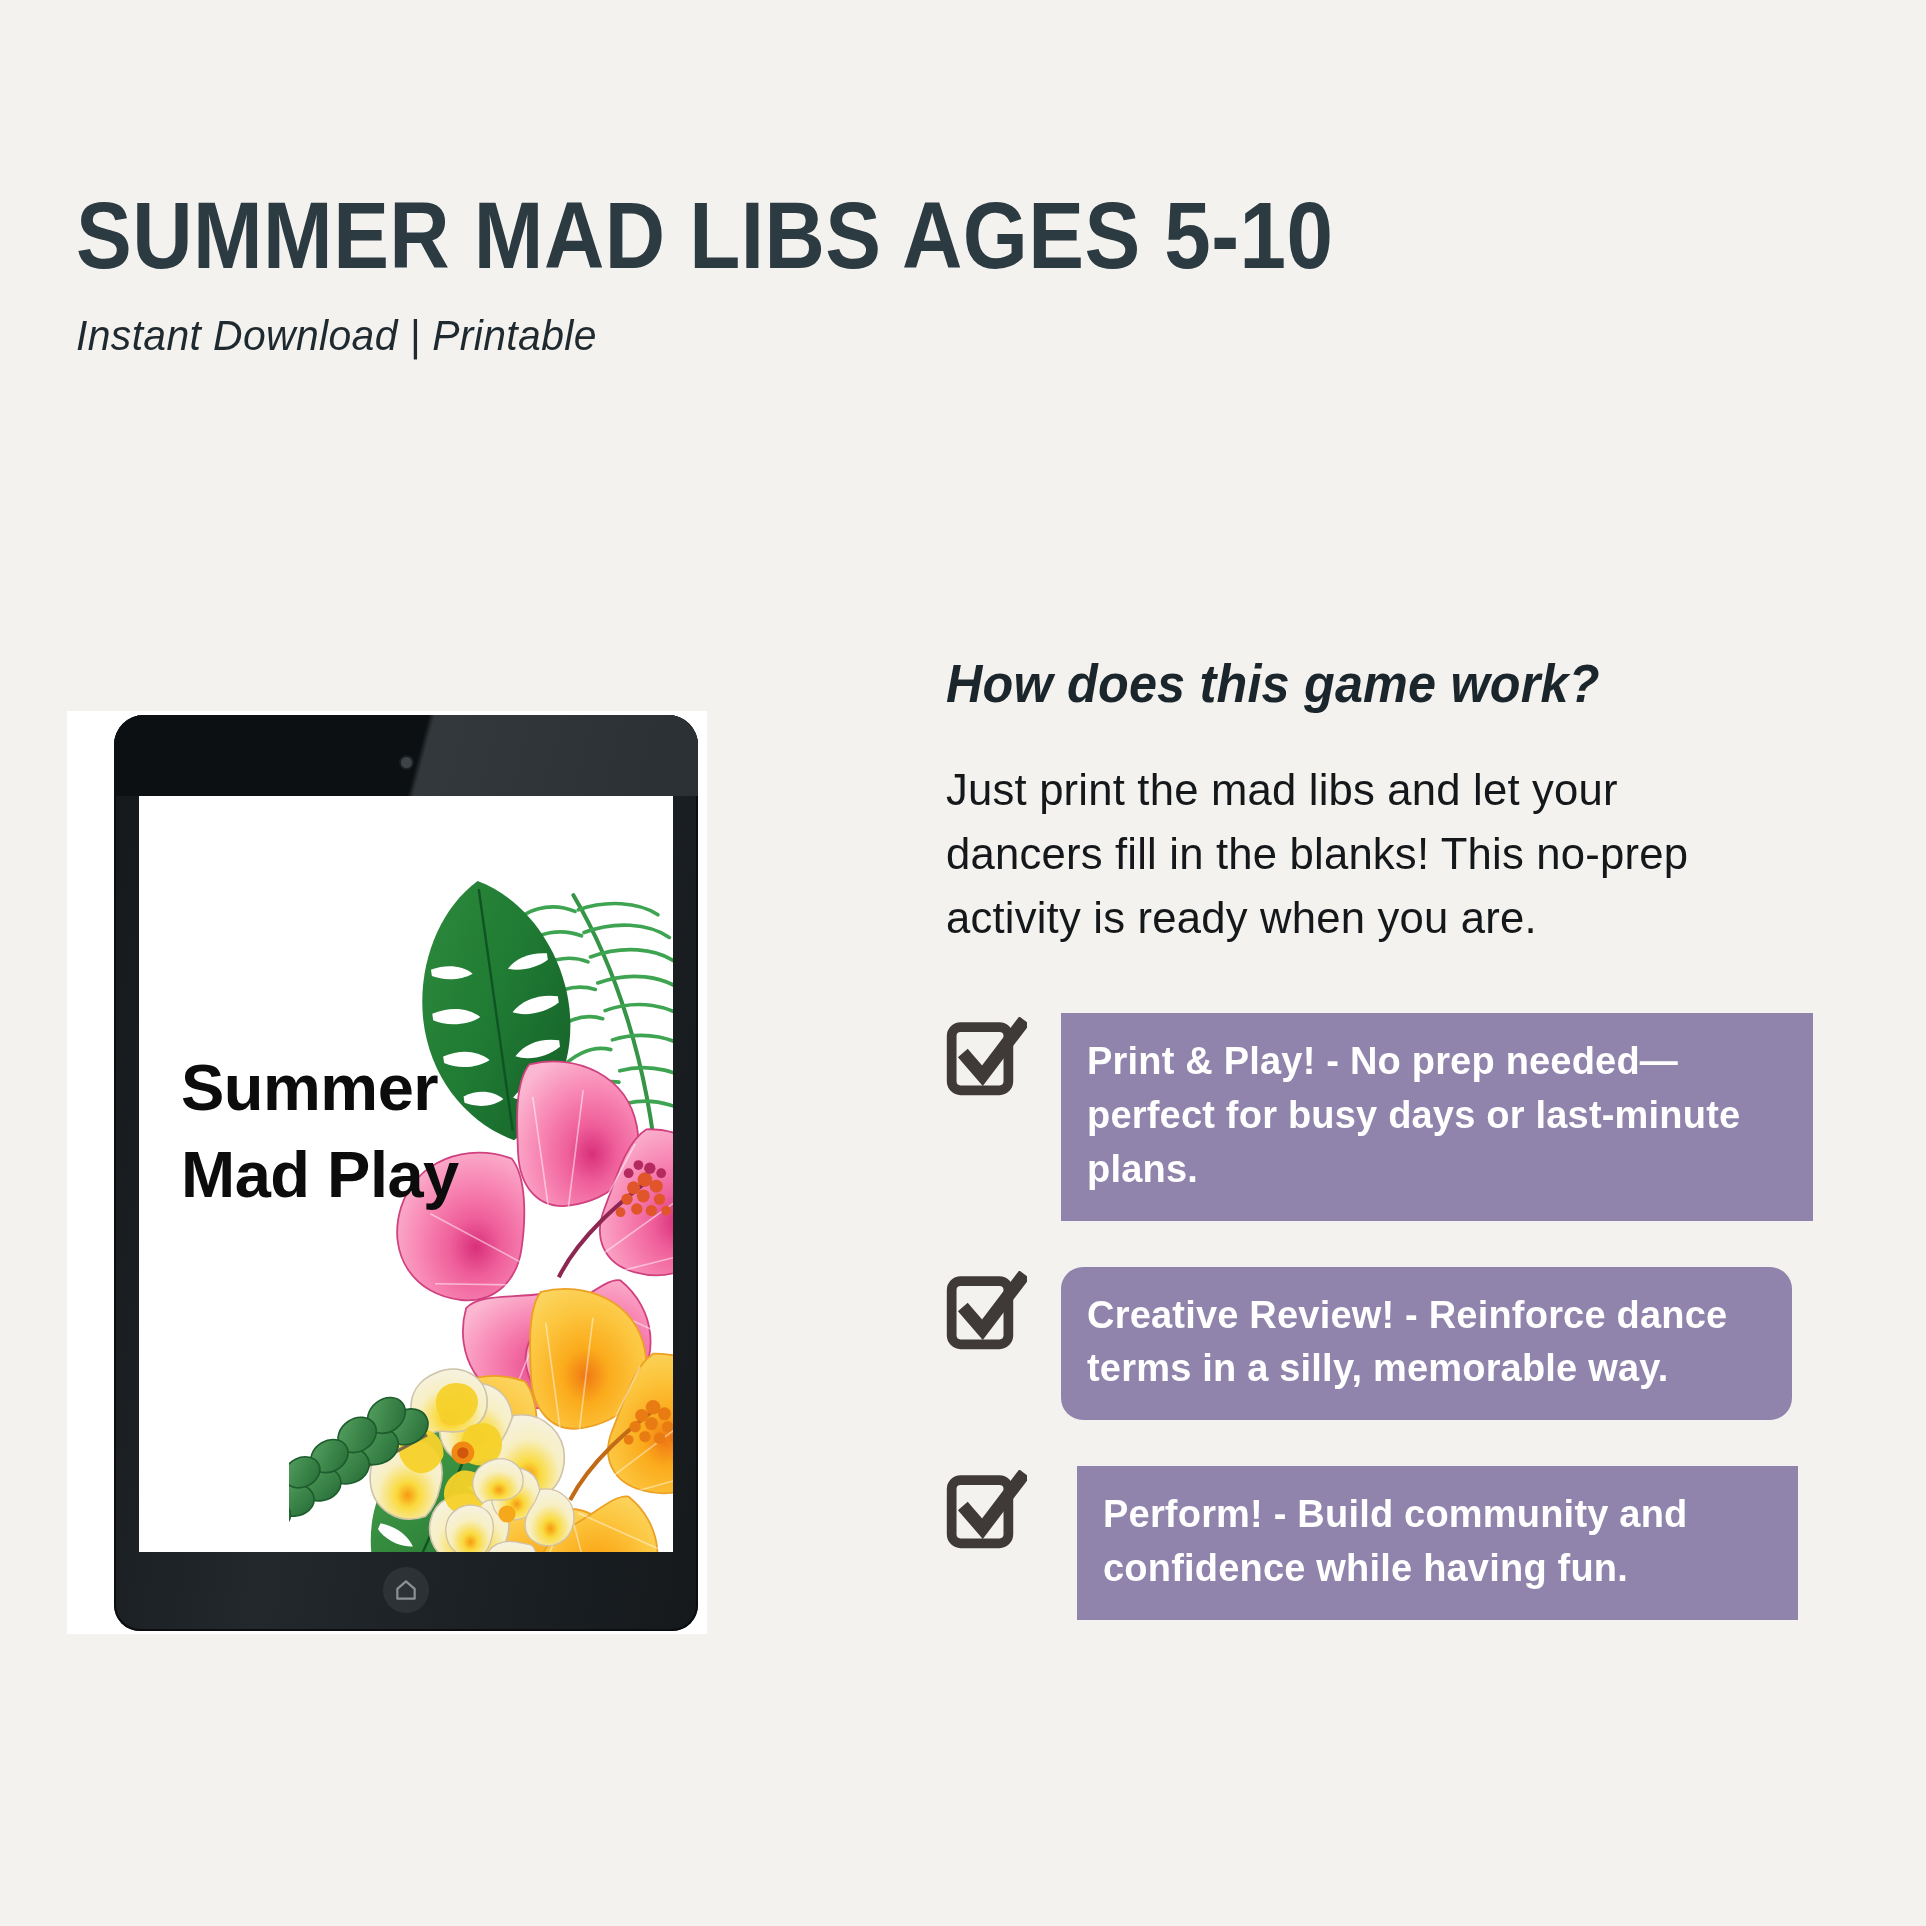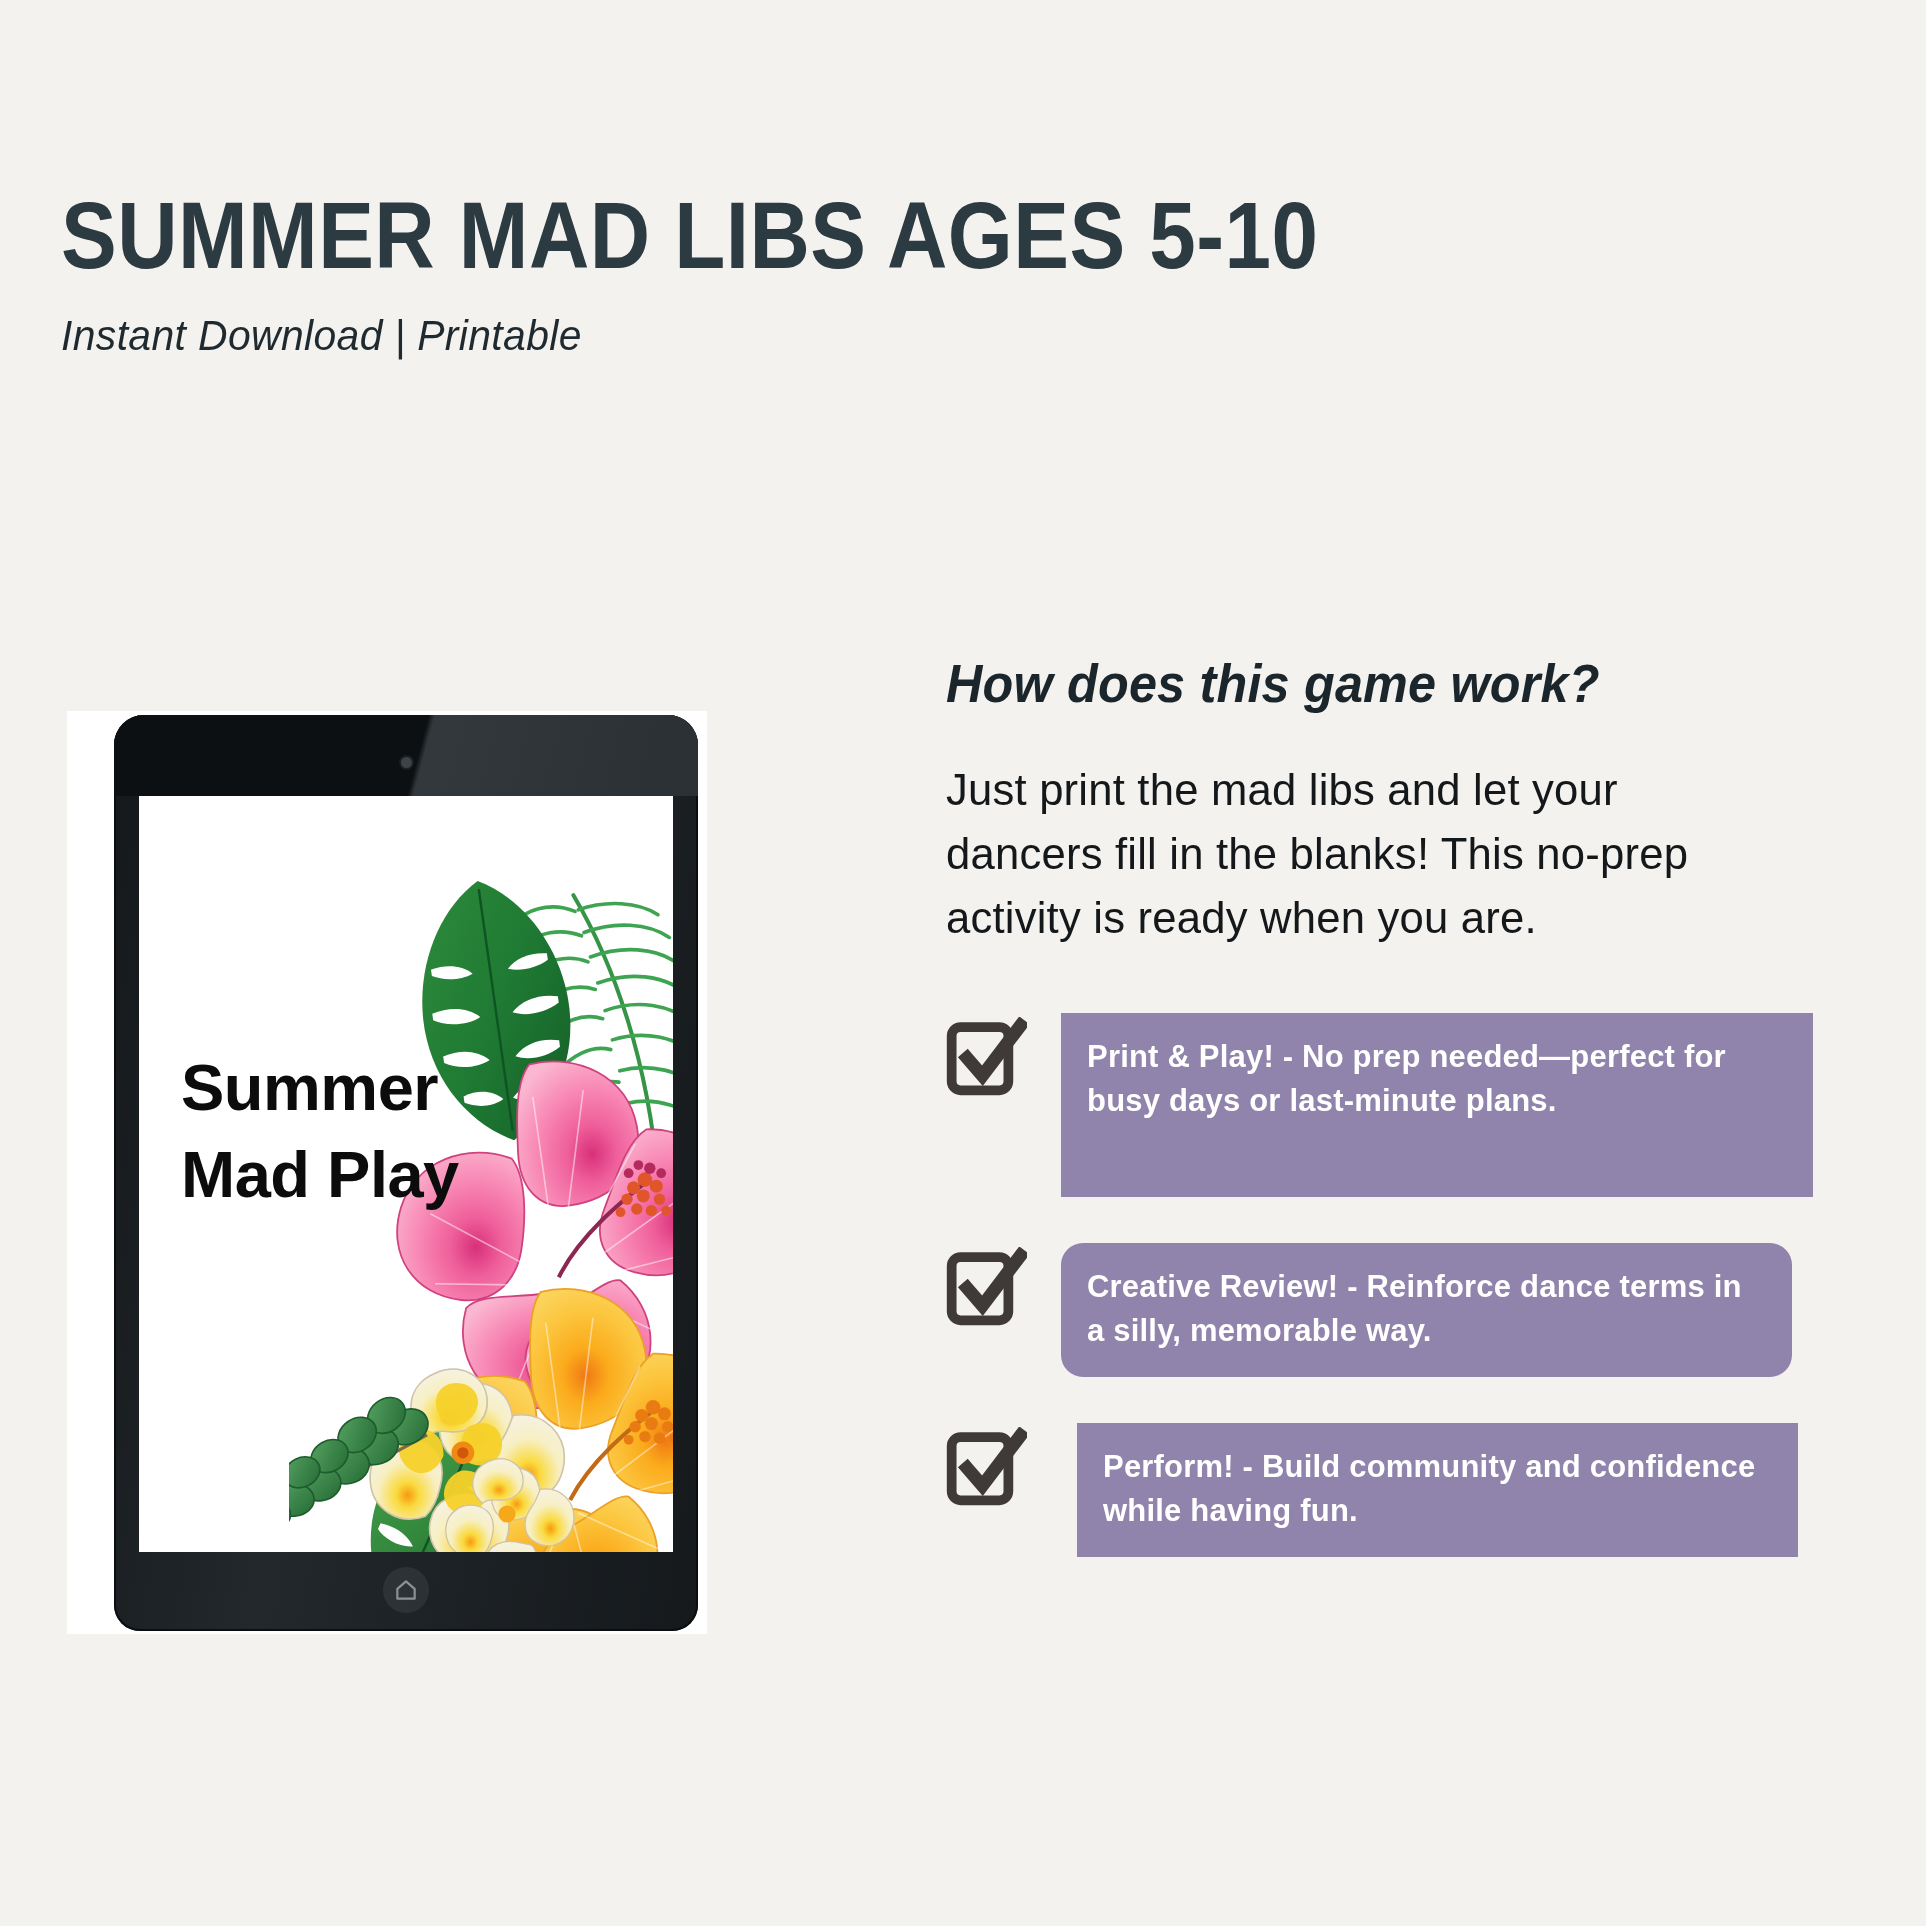--- a/index.html
+++ b/index.html
@@ -12,21 +12,21 @@
 
   body {
     background: #f4f2ee;
     font-family: "Liberation Sans", sans-serif;
     position: relative;
   }
 
   
   .header {
     position: absolute;
-    left: 61px;
+    left: 76px;
     top: 188px;
     width: 1584px;
   }
 
   .page-title {
     font-family: "Liberation Sans Narrow", "Liberation Sans", sans-serif;
     font-size: 95px;
     line-height: 1.0;
     font-weight: 700;
     letter-spacing: 0.5px;
@@ -184,21 +184,21 @@
     margin-right: 34px;
     margin-top: 4px;
   }
   .check-icon svg { display: block; width: 100%; height: 100%; }
 
   .benefit-text {
     background: #9083ac;
     color: #ffffff;
     font-family: "Liberation Sans Narrow", "Liberation Sans", sans-serif;
     font-weight: 700;
-    font-size: 31px;
+    font-size: 38px;
     line-height: 1.42;
     letter-spacing: 0.2px;
     padding: 22px 26px 24px 26px;
   }
 
   .benefit-row[data-idx="0"] .benefit-text { width: 752px; min-height: 184px; }
   .benefit-row[data-idx="1"] .benefit-text { width: 731px; min-height: 133px; border-radius: 22px; }
   .benefit-row[data-idx="2"] .benefit-text { width: 721px; min-height: 133px; margin-left: 16px; }
 </style>
 </head>

